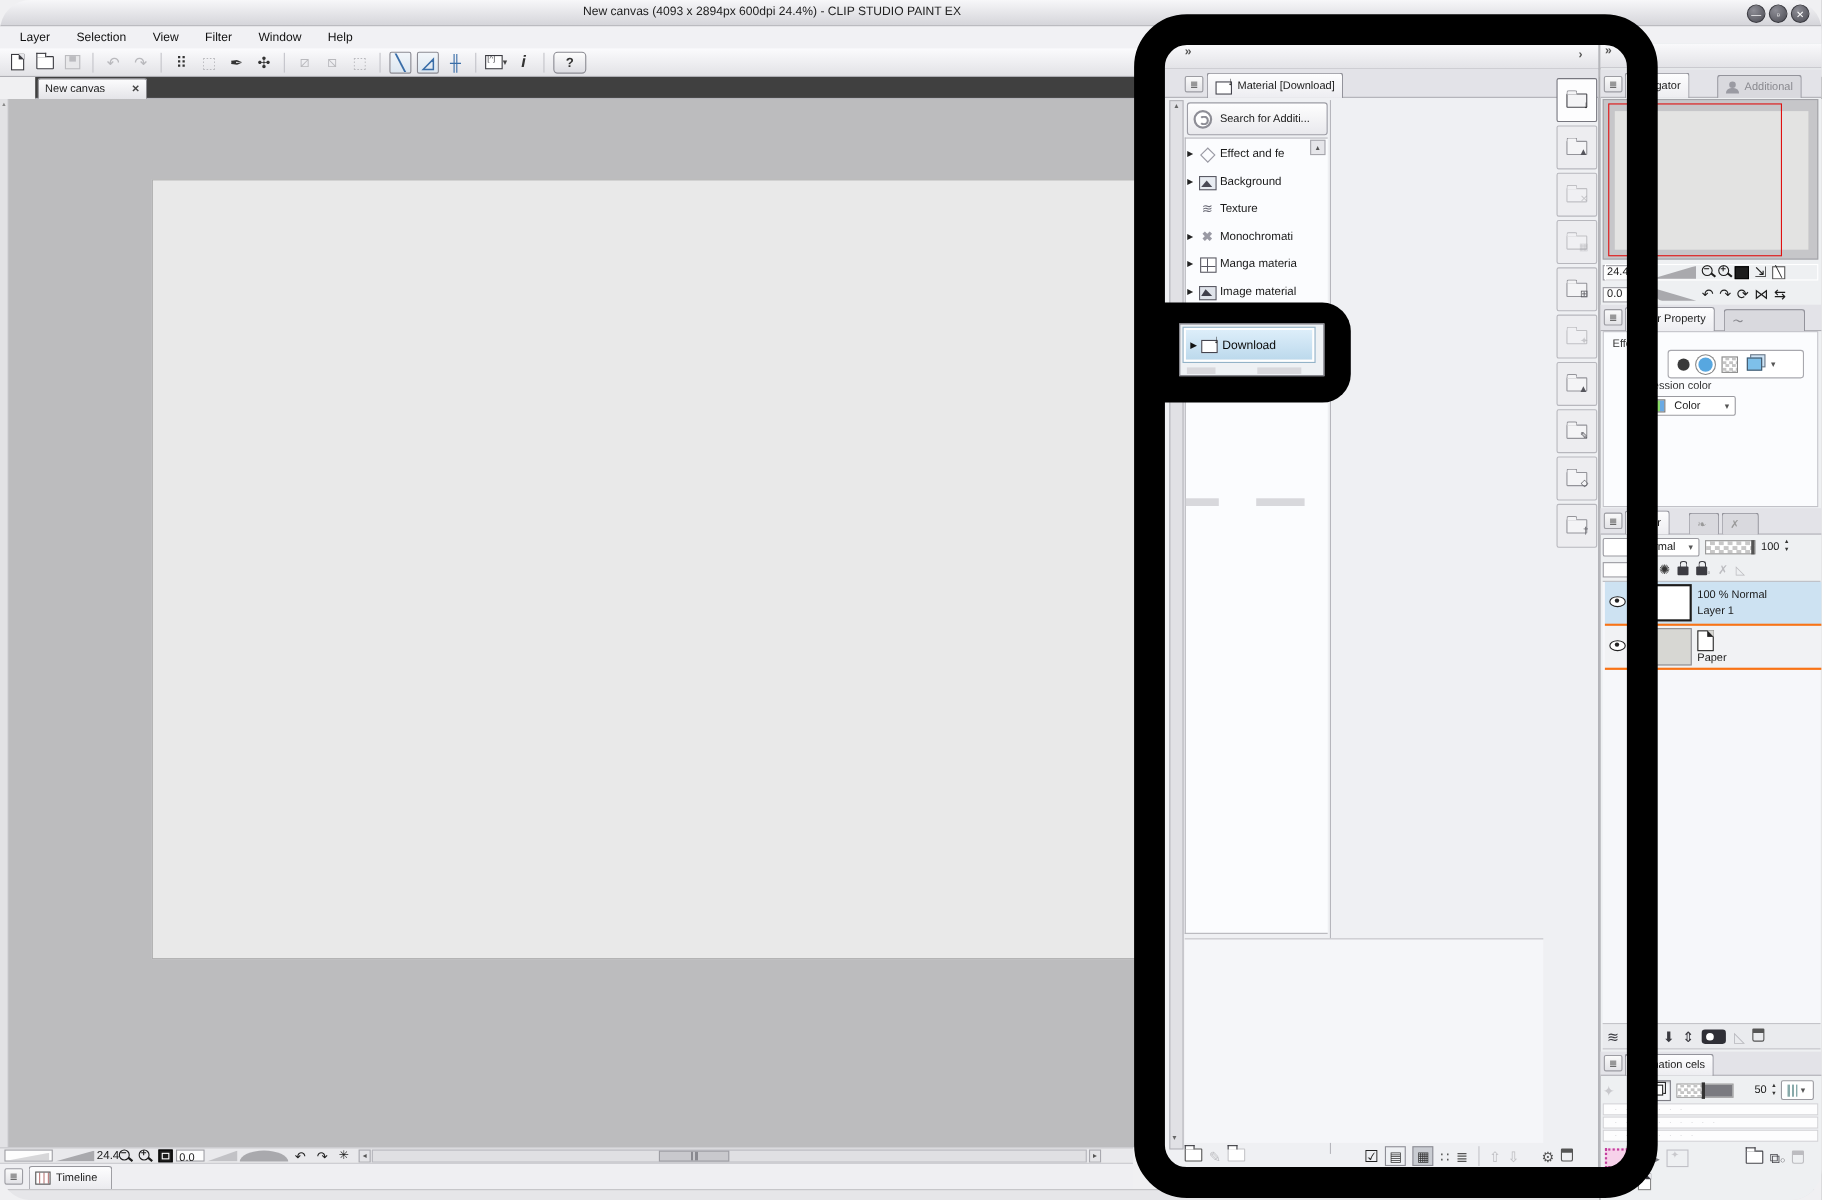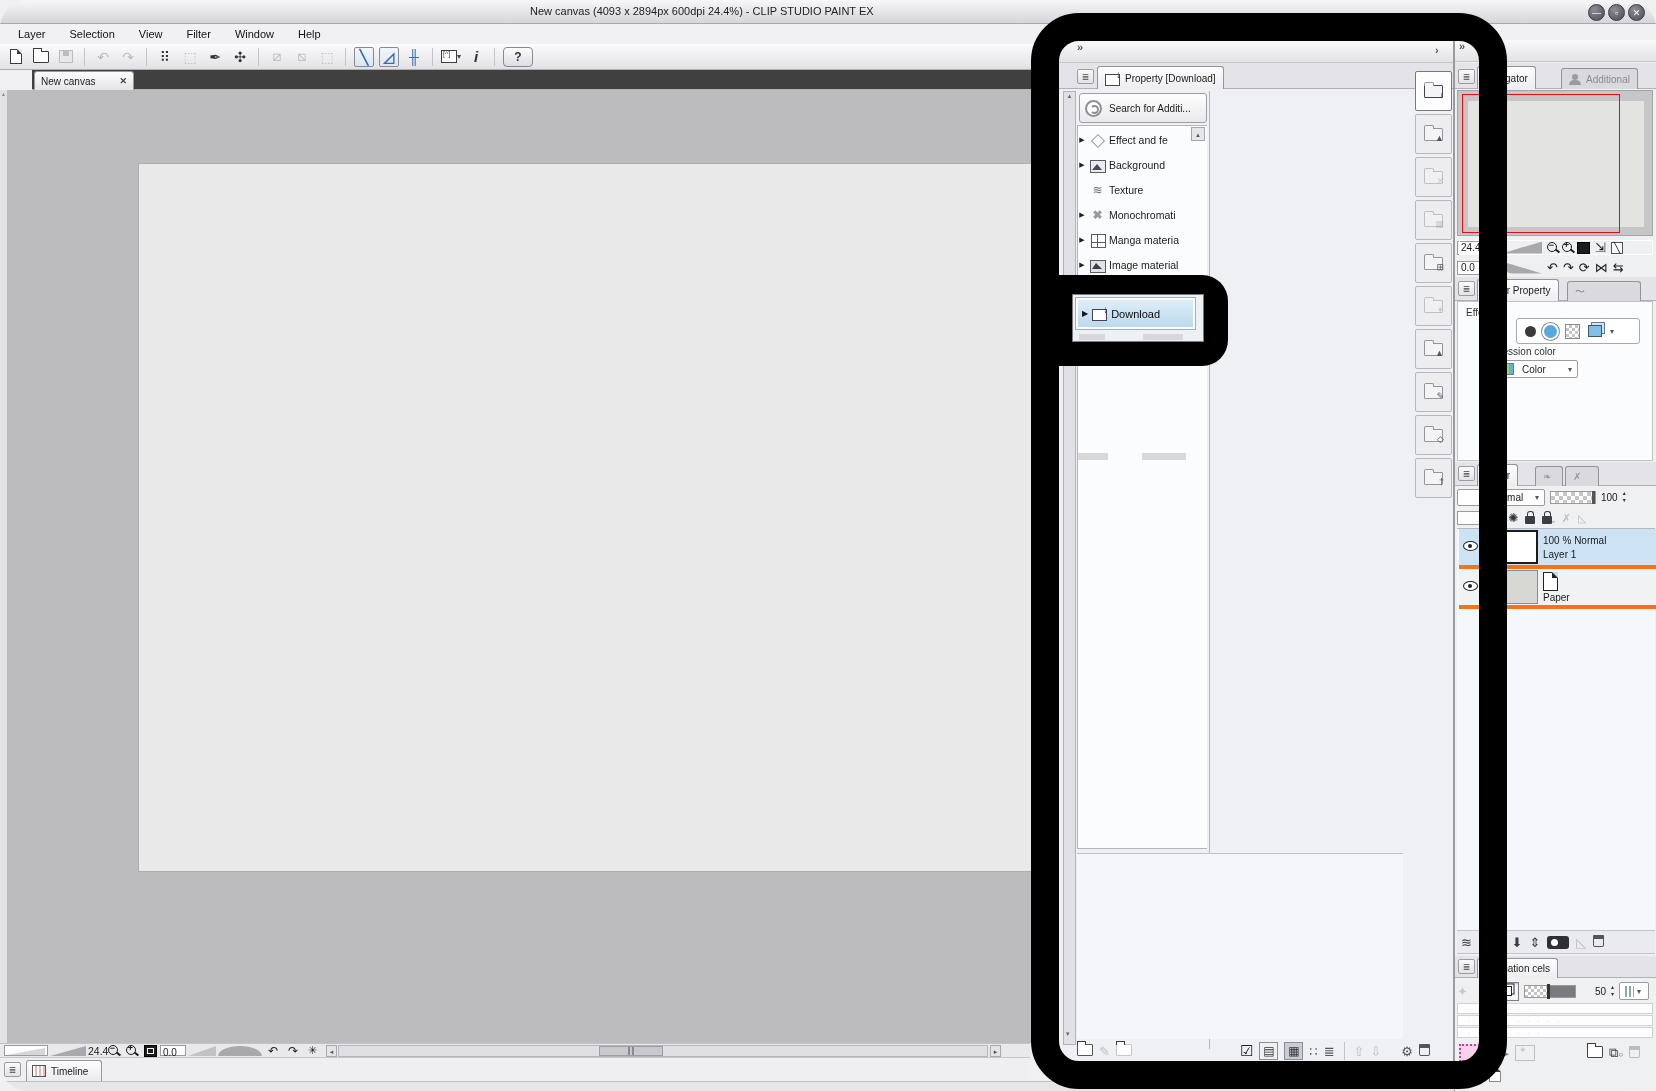--- a/index.html
+++ b/index.html
@@ -111,21 +111,21 @@
   .btngroup { position:absolute; left:58px; top:16px; width:124px; height:26px; background:#fff; border:1px solid #a8a8ae; border-radius:3px; display:flex; align-items:center; gap:8px; padding:0 8px; }
   .dotblack { width:11px; height:11px; border-radius:50%; background:#3a3a3a; }
   .dotblue { width:13px; height:13px; border-radius:50%; background:#57a7e0; box-shadow:0 0 0 2px #fff,0 0 0 3px #888; }
   .chk16 { width:15px; height:15px; border:1px solid #888; }
   .lcolor { width:14px; height:12px; background:#7ec0ea; border:1px solid #456; box-shadow:3px -3px 0 -1px #cfe3f4, 3px -3px 0 0 #678; }
   .ddown { position:absolute; background:#fff; border:1px solid #9a9aa0; border-radius:2px; display:flex; align-items:center; gap:8px; font-size:10px; padding:0 5px; }
   .colorchip { width:10px; height:12px; background:linear-gradient(90deg,#8cdc6a 50%,#6aaae4 50%); border:1px solid #777; }
   .checker { background:conic-gradient(#c8c8c8 25%,#ffffff 25% 50%,#c8c8c8 50% 75%,#ffffff 75%); background-size:8px 8px; }
   .checker6 { background:conic-gradient(#c4c4c4 25%,#ffffff 25% 50%,#c4c4c4 50% 75%,#ffffff 75%); background-size:6px 6px; }
   .spin { display:inline-flex; flex-direction:column; font-size:6px; color:#333; line-height:7px; }
-  .lrow { position:absolute; left:2px; width:198px; height:40px; border-bottom:4px solid #f97316; display:flex; align-items:center; }
+  .lrow { position:absolute; left:2px; width:198px; height:40px; border-bottom:2px solid #f97316; display:flex; align-items:center; }
   .i-eye { width:15px; height:10px; border:1.5px solid #222; border-radius:60%; position:relative; background:#fff; display:inline-block; }
   .i-eye::after { content:""; position:absolute; left:4px; top:1.5px; width:4px; height:4px; border-radius:50%; background:#222; }
   .lthumb { width:36px; height:34px; border:2px solid #1c1c1c; background:#fff; }
   .lthumb.paper { border:1px solid #8a8a90; background:#d7d7d3; }
   .i-paper { width:15px; height:19px; border:1.5px solid #222; background:#fff; position:relative; }
   .i-paper::before { content:""; position:absolute; right:-1px; top:-1px; border-style:solid; border-width:0 6px 6px 0; border-color:#d7d7d3 #d7d7d3 #222 transparent; }
   .dockbot { position:absolute; left:2px; top:891px; width:198px; height:24px; background:#eaebee; border-top:1px solid #c4c4c9; border-bottom:1px solid #c4c4c9; display:flex; align-items:center; gap:7px; padding-left:4px; }
   .db-ic { font-size:13px; color:#3a3a40; }
   .db-ic.gray { color:#b8b8be; }
   .maskic { width:22px; height:13px; background:#2f2f36; border-radius:3px; position:relative; }
@@ -267,21 +267,21 @@
 
   <div class="abs matpanel">
     <div class="dockstrip" style="left:0;top:1px;width:394px;padding-left:18px">
       <span>»</span>
       <span class="abs" style="left:376px;top:3px">›</span>
     </div>
     <div class="mat-tabbar">
       <span class="pm" style="left:18px;top:6px">≣</span>
       <div class="ptab" style="left:38px;top:3px;height:23px">
         <span class="ti ti-dl"></span>
-        <span>Property [Download]</span>
+        <span>Material [Download]</span>
       </div>
     </div>
     <div class="vstrip">
       <span>▴</span>
       <span class="abs" style="left:2px;top:938px">▾</span>
     </div>
 
     <div class="searchbtn">
       <span class="i-spiral"></span>
       <span>Search for Additi...</span>

